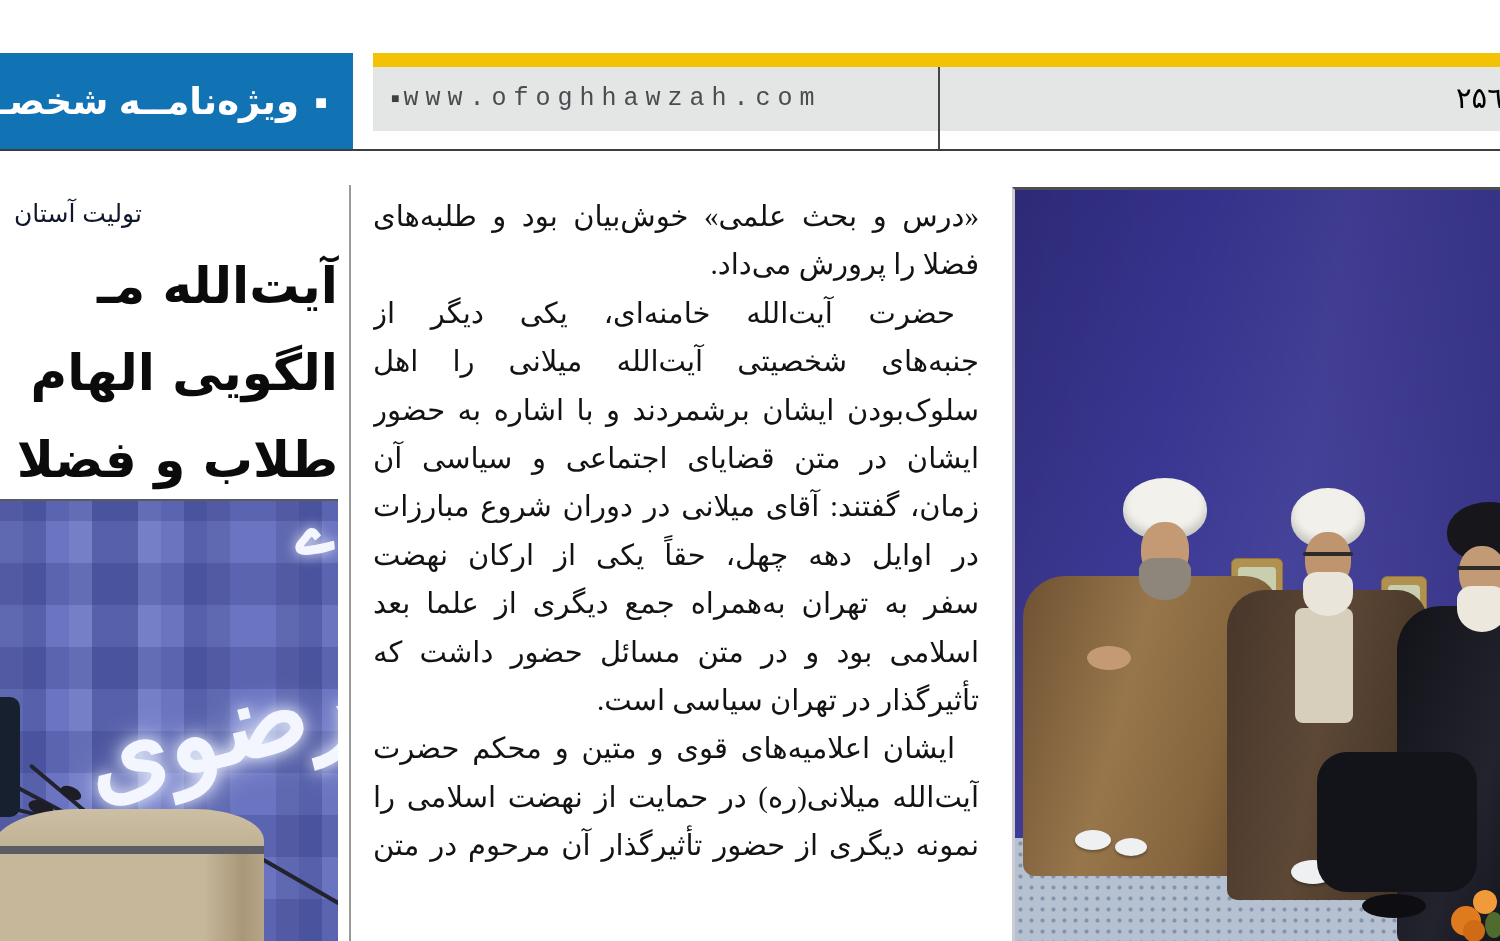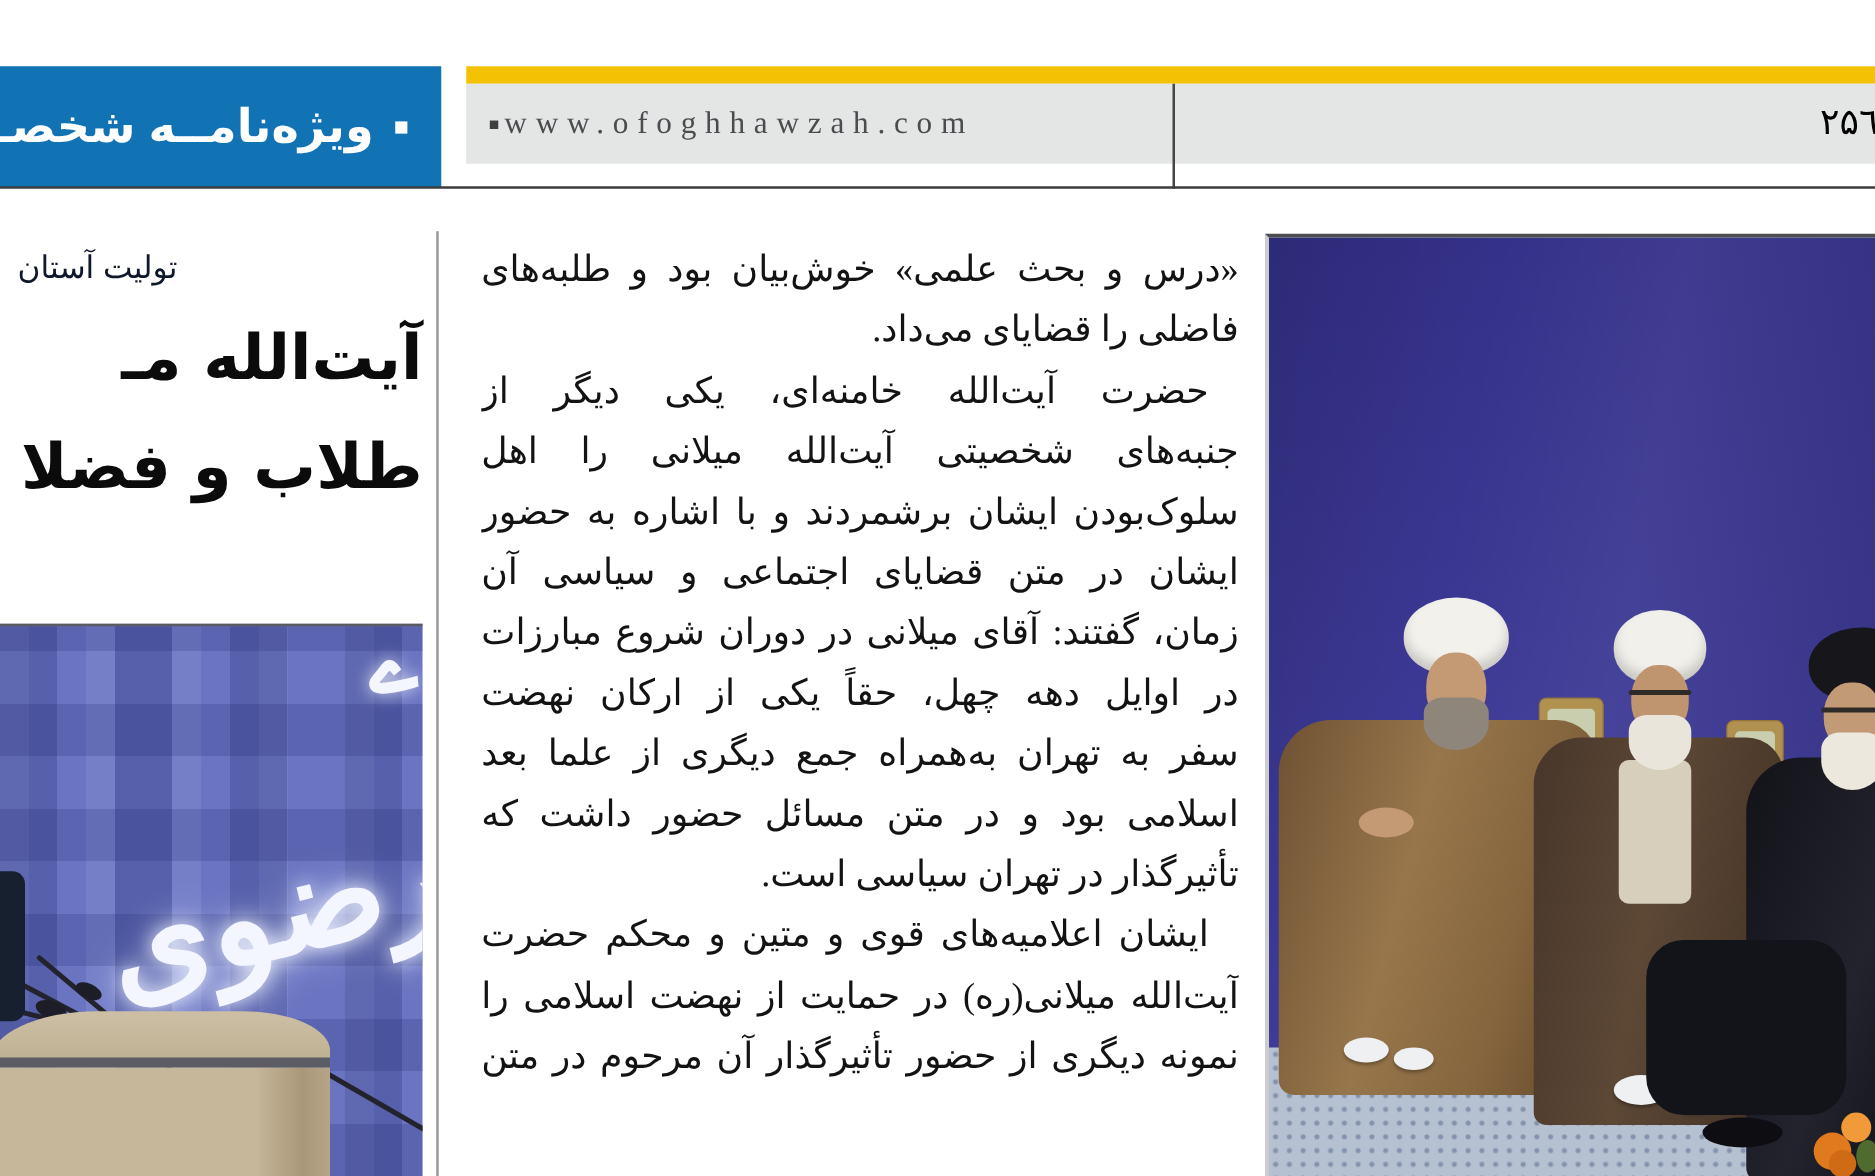--- a/index.html
+++ b/index.html
@@ -10,21 +10,21 @@
   .banner{position:absolute;left:0;top:53px;width:353px;height:97px;background:#1172b4;
           display:flex;align-items:center;direction:rtl;padding-right:26px;box-sizing:border-box;
           overflow:hidden;gap:16px;}
   .banner .b-bullet{color:#ffffff;font-size:20px;line-height:1;}
   .banner .b-label{color:#ffffff;font-size:37px;font-weight:bold;white-space:nowrap;letter-spacing:1px;}
 
   .yellow-bar{position:absolute;left:373px;top:53px;width:1127px;height:14px;background:#f3c204;}
   .gray-strip{position:absolute;left:373px;top:67px;width:1127px;height:64px;background:#e4e5e5;}
   .url-text{position:absolute;left:373px;top:67px;width:574px;height:64px;line-height:64px;
             padding-left:18px;box-sizing:border-box;white-space:nowrap;
-            font-family:Liberation Serif, serif;
+            font-family:Liberation Mono, monospace;
             font-size:25px;letter-spacing:7px;color:#4c4c50;}
   .url-text .u-bullet{font-size:14px;vertical-align:2px;letter-spacing:0;margin-right:4px;color:#3f3f42;}
   .url-border{position:absolute;left:938px;top:67px;width:2px;height:84px;background:#46464a;}
   .issue-num{position:absolute;right:0;top:67px;width:72px;height:64px;line-height:62px;
              overflow:hidden;direction:ltr;font-size:29px;color:#000000;}
   .issue-num span{position:relative;left:28px;white-space:nowrap;}
   .m-rule{position:absolute;left:0;top:149px;width:1500px;height:2px;background:#3d3d3d;}
 
   
   .kicker{position:absolute;left:14px;top:199px;direction:rtl;white-space:nowrap;
@@ -57,21 +57,21 @@
   .michead.m2{left:60px;top:286px;width:22px;height:12px;transform:rotate(25deg);}
   .podium{position:absolute;left:-8px;bottom:0;width:272px;height:132px;}
   .pod-cap{height:40px;background:linear-gradient(#ccbfa4,#bfb193);
            border-radius:55% 45% 0 0/70px 55px 0 0;}
   .pod-trim{height:8px;background:#5c5c64;margin-top:-3px;}
   .pod-body{height:87px;background:linear-gradient(90deg,#c6b69a 0 78%,#a99878 92%,#b5a488);}
   .person-frag{position:absolute;left:0;top:196px;width:20px;height:120px;background:#16202e;
                border-radius:0 10px 10px 0;}
 
   
-  .article{position:absolute;left:373px;top:192px;width:606px;direction:rtl;margin-left:12px;}
+  .article{position:absolute;left:373px;top:192px;width:606px;direction:rtl;}
   .art-line{font-family:"Liberation Serif","DejaVu Serif",serif;font-size:29px;color:#131313;
             height:48.4px;line-height:48.4px;white-space:nowrap;overflow:hidden;
             text-align:justify;text-align-last:justify;text-justify:inter-word;}
   .art-line.end{text-align-last:right;}
   .art-line.ind{padding-right:24px;}
 
   
   .photo-right{position:absolute;left:1012px;top:187px;width:488px;height:754px;box-sizing:border-box;
                border-top:3px solid #4d4d52;border-left:3px solid #cdcdd1;overflow:hidden;
                background:linear-gradient(180deg,#34318a,#3b3894 45%,#443fa2);}
@@ -144,20 +144,21 @@
   </div>
   <div class="url-border"></div>
   <div class="issue-num">
     <span>۲۵٦</span>
   </div>
   <div class="m-rule"></div>
 
   <div class="kicker">تولیت آستان</div>
   <div class="headline">
     <div class="h-line">آیت‌الله مـ</div>
+    <div class="h-line">الگویی الهام</div>
     <div class="h-line">طلاب و فضلا</div>
   </div>
   <div class="vdivider"></div>
 
   <div class="photo-left">
     <span class="callig-frag">ے</span>
     <span class="callig-main">رضوی</span>
     <div class="cable c1"></div>
     <div class="cable c2"></div>
     <div class="cable c3"></div>
@@ -167,21 +168,21 @@
     <div class="person-frag"></div>
     <div class="podium">
       <div class="pod-cap"></div>
       <div class="pod-trim"></div>
       <div class="pod-body"></div>
     </div>
   </div>
 
   <div class="article">
     <div class="art-line">«درس و بحث علمی» خوش‌بیان بود و طلبه‌های</div>
-    <div class="art-line end">فاضلی را قضایای می‌داد.</div>
+    <div class="art-line end">فضلا را پرورش می‌داد.</div>
     <div class="art-line ind">حضرت آیت‌الله خامنه‌ای، یکی دیگر از</div>
     <div class="art-line">جنبه‌های شخصیتی آیت‌الله میلانی را اهل</div>
     <div class="art-line">سلوک‌بودن ایشان برشمردند و با اشاره به حضور</div>
     <div class="art-line">ایشان در متن قضایای اجتماعی و سیاسی آن</div>
     <div class="art-line">زمان، گفتند: آقای میلانی در دوران شروع مبارزات</div>
     <div class="art-line">در اوایل دهه چهل، حقاً یکی از ارکان نهضت</div>
     <div class="art-line">سفر به تهران به‌همراه جمع دیگری از علما بعد</div>
     <div class="art-line">اسلامی بود و در متن مسائل حضور داشت که</div>
     <div class="art-line end">تأثیرگذار در تهران سیاسی است.</div>
     <div class="art-line ind">ایشان اعلامیه‌های قوی و متین و محکم حضرت</div>

